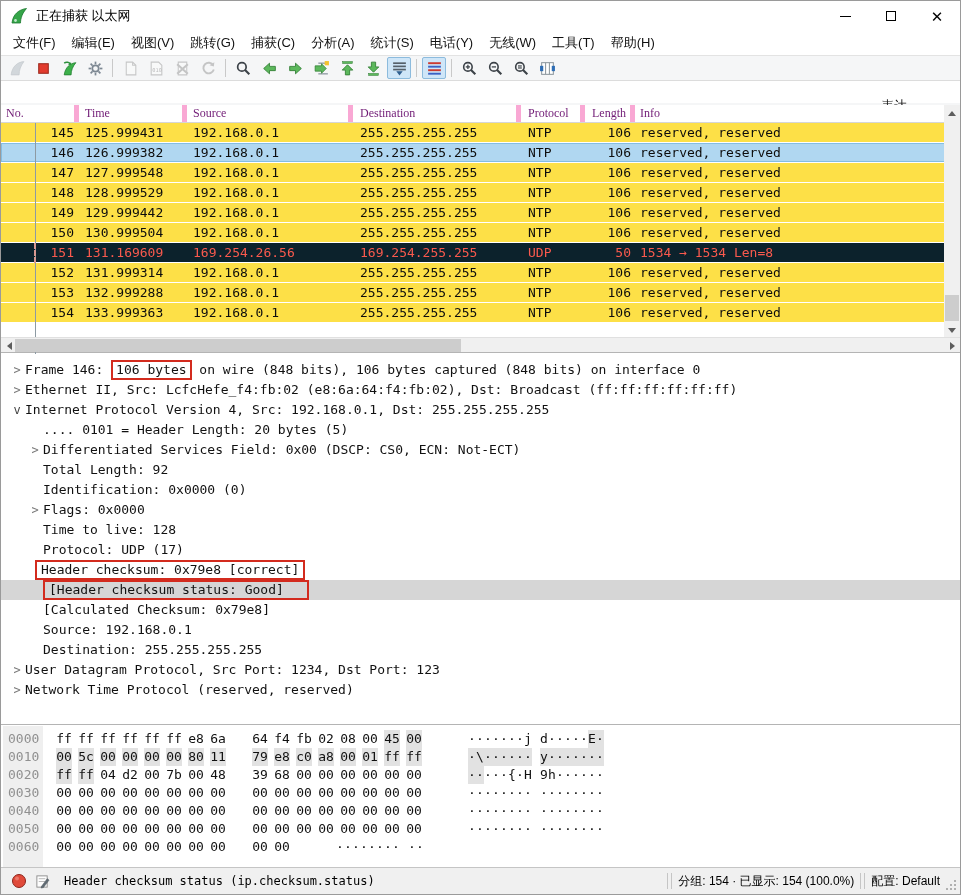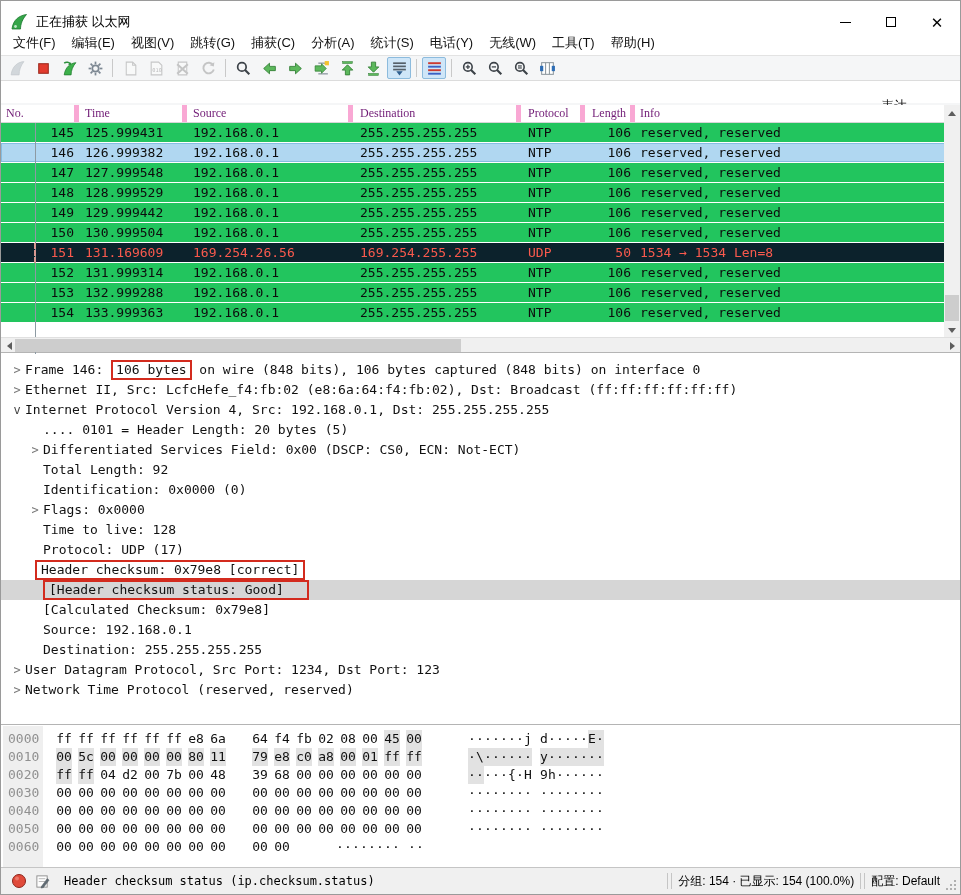--- a/index.html
+++ b/index.html
@@ -1,20 +1,20 @@
 <!DOCTYPE html>
 <html><head>
 <meta charset="utf-8">
 <style>
   * { box-sizing: border-box; margin: 0; padding: 0; }
   body { font-family: "Liberation Sans", sans-serif; background:#d9d9d9; }
   .window { position:relative; width:961px; height:895px; background:#fff; border:1px solid #9a9a9a; overflow:hidden; }
 
   
-  .titlebar { position:absolute; left:0; top:6px; width:100%; height:30px; background:#fff; display:flex; align-items:center; }
+  .titlebar { position:absolute; left:0; top:0; width:100%; height:30px; background:#fff; display:flex; align-items:center; }
   .appicon { width:18px; height:18px; margin:0 8px 0 9px; }
   .title { font-size:13px; color:#000; }
   .wincontrols { margin-left:auto; display:flex; height:30px; }
   .winbtn { width:46px; height:30px; display:flex; align-items:center; justify-content:center; }
   .glyph-min { width:11px; height:1px; background:#000; }
   .glyph-max { width:10px; height:10px; border:1px solid #000; }
   .glyph-close { font-size:15px; color:#000; line-height:1; }
 
   
   .menubar { position:absolute; left:0; top:30px; width:100%; height:24px; background:#fff; display:flex; align-items:center; padding-left:4px; }
@@ -48,21 +48,21 @@
   .pcell { overflow:hidden; }
   .c-no { width:78px; text-align:right; padding-right:5px; flex:none; }
   .c-time { width:108px; padding-left:6px; flex:none; }
   .c-source { width:166px; padding-left:6px; flex:none; }
   .c-destination { width:168px; padding-left:7px; flex:none; }
   .c-protocol { width:64px; padding-left:7px; flex:none; }
   .c-length { width:50px; text-align:right; padding-right:4px; flex:none; }
   .c-info { flex:1; padding-left:5px; }
   .plheader .c-no { text-align:left; padding-left:5px; }
   .plheader .c-length { text-align:left; padding-left:7px; }
-  .prow.ntp { background:#22c55e; color:#0d0d0d; }
+  .prow.ntp { background:#fde047; color:#0d0d0d; }
   .prow.selected { background:#b0d7f1; color:#0d0d0d; box-shadow:inset 0 0 0 1px #85bde2; }
   .prow.error { background:#0c222c; color:#f95a4e; }
   .relline { position:absolute; left:34px; top:18px; width:1px; height:294px; background:#8d9aa3; }
   .relstub { position:absolute; left:34px; top:312px; width:7px; height:1px; background:#8d9aa3; }
   .reldash { position:absolute; left:33px; top:138px; width:2px; height:20px; border-left:2px dashed #d89890; background:transparent; }
 
   
   .vscroll { position:absolute; right:0; top:0; width:16px; height:233px; background:#f0f0f0; }
   .varrow { position:absolute; left:0; width:16px; height:16px; display:flex; align-items:center; justify-content:center; }
   .tri-up { width:0; height:0; border-left:4px solid transparent; border-right:4px solid transparent; border-bottom:5px solid #5d5d5d; }

